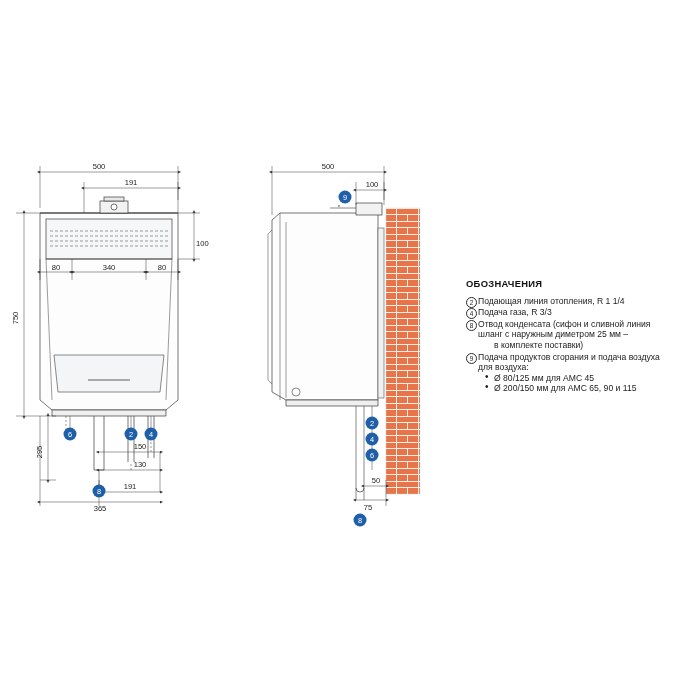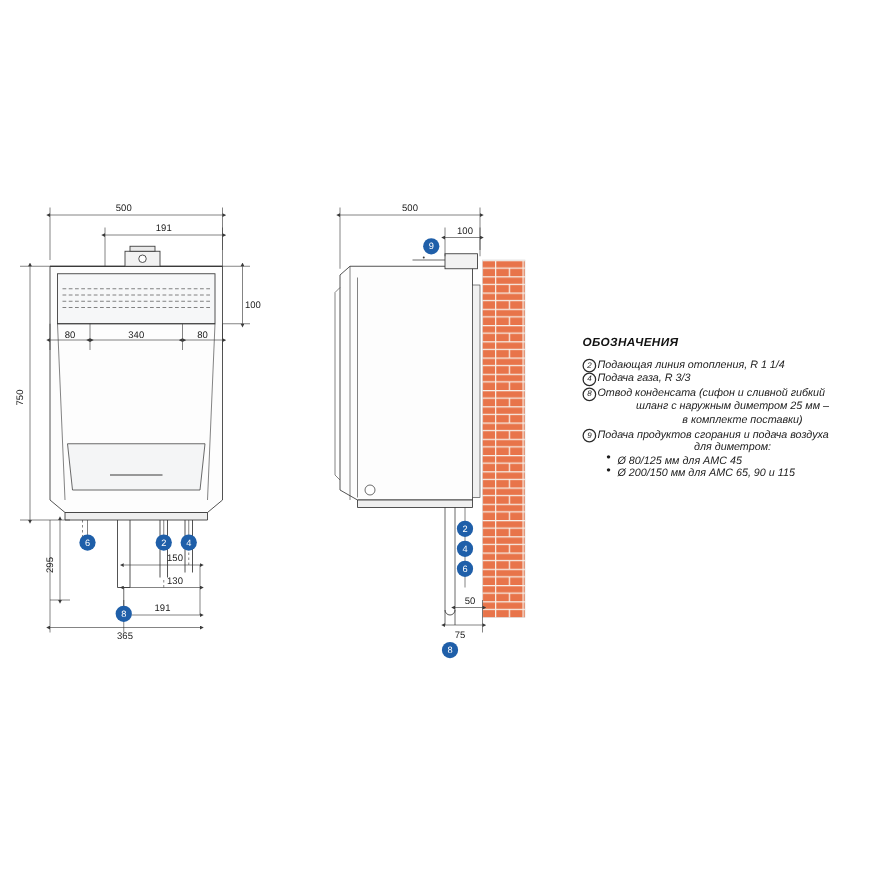--- a/index.html
+++ b/index.html
@@ -8,26 +8,25 @@
     background:#ffffff;
     font-family:"Liberation Sans", sans-serif;
     color:#1a1a1a;
     overflow:hidden;
     position:relative;
   }
   #stage{position:absolute;left:0;top:0;width:700px;height:700px;}
   svg.diagram{position:absolute;left:0;top:0;width:700px;height:700px;}
   .legend{
     position:absolute;
-    left:466px;top:269px;
+    left:466px;top:279px;
     width:228px;
     font-size:8.6px;
     line-height:10.6px;
     color:#1b1b1b;
-    font-style:italic;
   }
   .legend h3{
     margin:0 0 6px 0;
     font-size:9.4px;
     font-weight:bold;
     letter-spacing:.3px;
     color:#111;
   }
   .legend .row{
     display:block;
@@ -40,21 +39,21 @@
     display:inline-block;
     width:9px;height:9px;
     border:0.8px solid #2a2a2a;
     border-radius:50%;
     font-size:6.4px;
     line-height:9px;
     text-align:center;
     color:#1b1b1b;
     background:#fff;
   }
-  .legend .cont{display:block;padding-left:12px;text-align:center;}
+  .legend .cont{display:block;padding-left:12px;}
   .legend .bullet{display:block;padding-left:16px;position:relative;}
   .legend .bullet:before{
     content:"•";position:absolute;left:7px;top:-1px;font-size:10px;
   }
 </style>
 </head>
 <body>
 
 <div id="stage">
 
@@ -291,27 +290,27 @@
     </div>
 
     <div class="row">
       <span class="num">4</span>
       <span>Подача газа, R 3/3</span>
     </div>
 
 
     <div class="row">
       <span class="num">8</span>
-      <span>Отвод конденсата (сифон и сливной гибкий</span>
+      <span>Отвод конденсата (сифон и сливной линия</span>
       <span class="cont" style="padding-left:0">шланг с наружным диметром 25 мм –</span>
       <span class="cont" style="padding-left:16px">в комплекте поставки)</span>
     </div>
 
     <div class="row">
       <span class="num">9</span>
       <span>Подача продуктов сгорания и подача воздуха</span>
-      <span class="cont" style="padding-left:0">для диметром:</span>
+      <span class="cont" style="padding-left:0">для воздуха:</span>
       <span class="bullet">Ø 80/125 мм для AMC 45</span>
       <span class="bullet">Ø 200/150 мм для AMC 65, 90 и 115</span>
     </div>
   </div>
 
 </div>
 
 </body></html>

